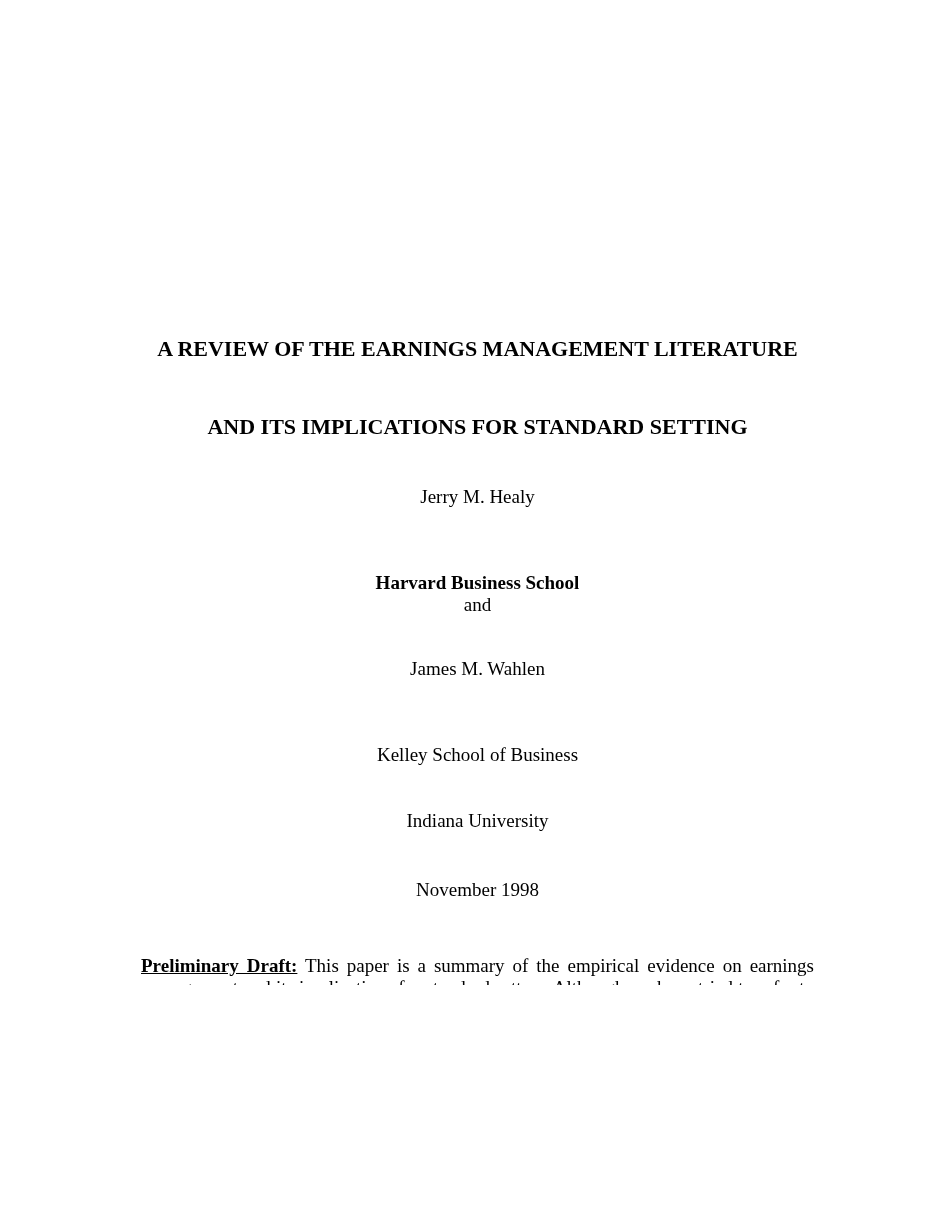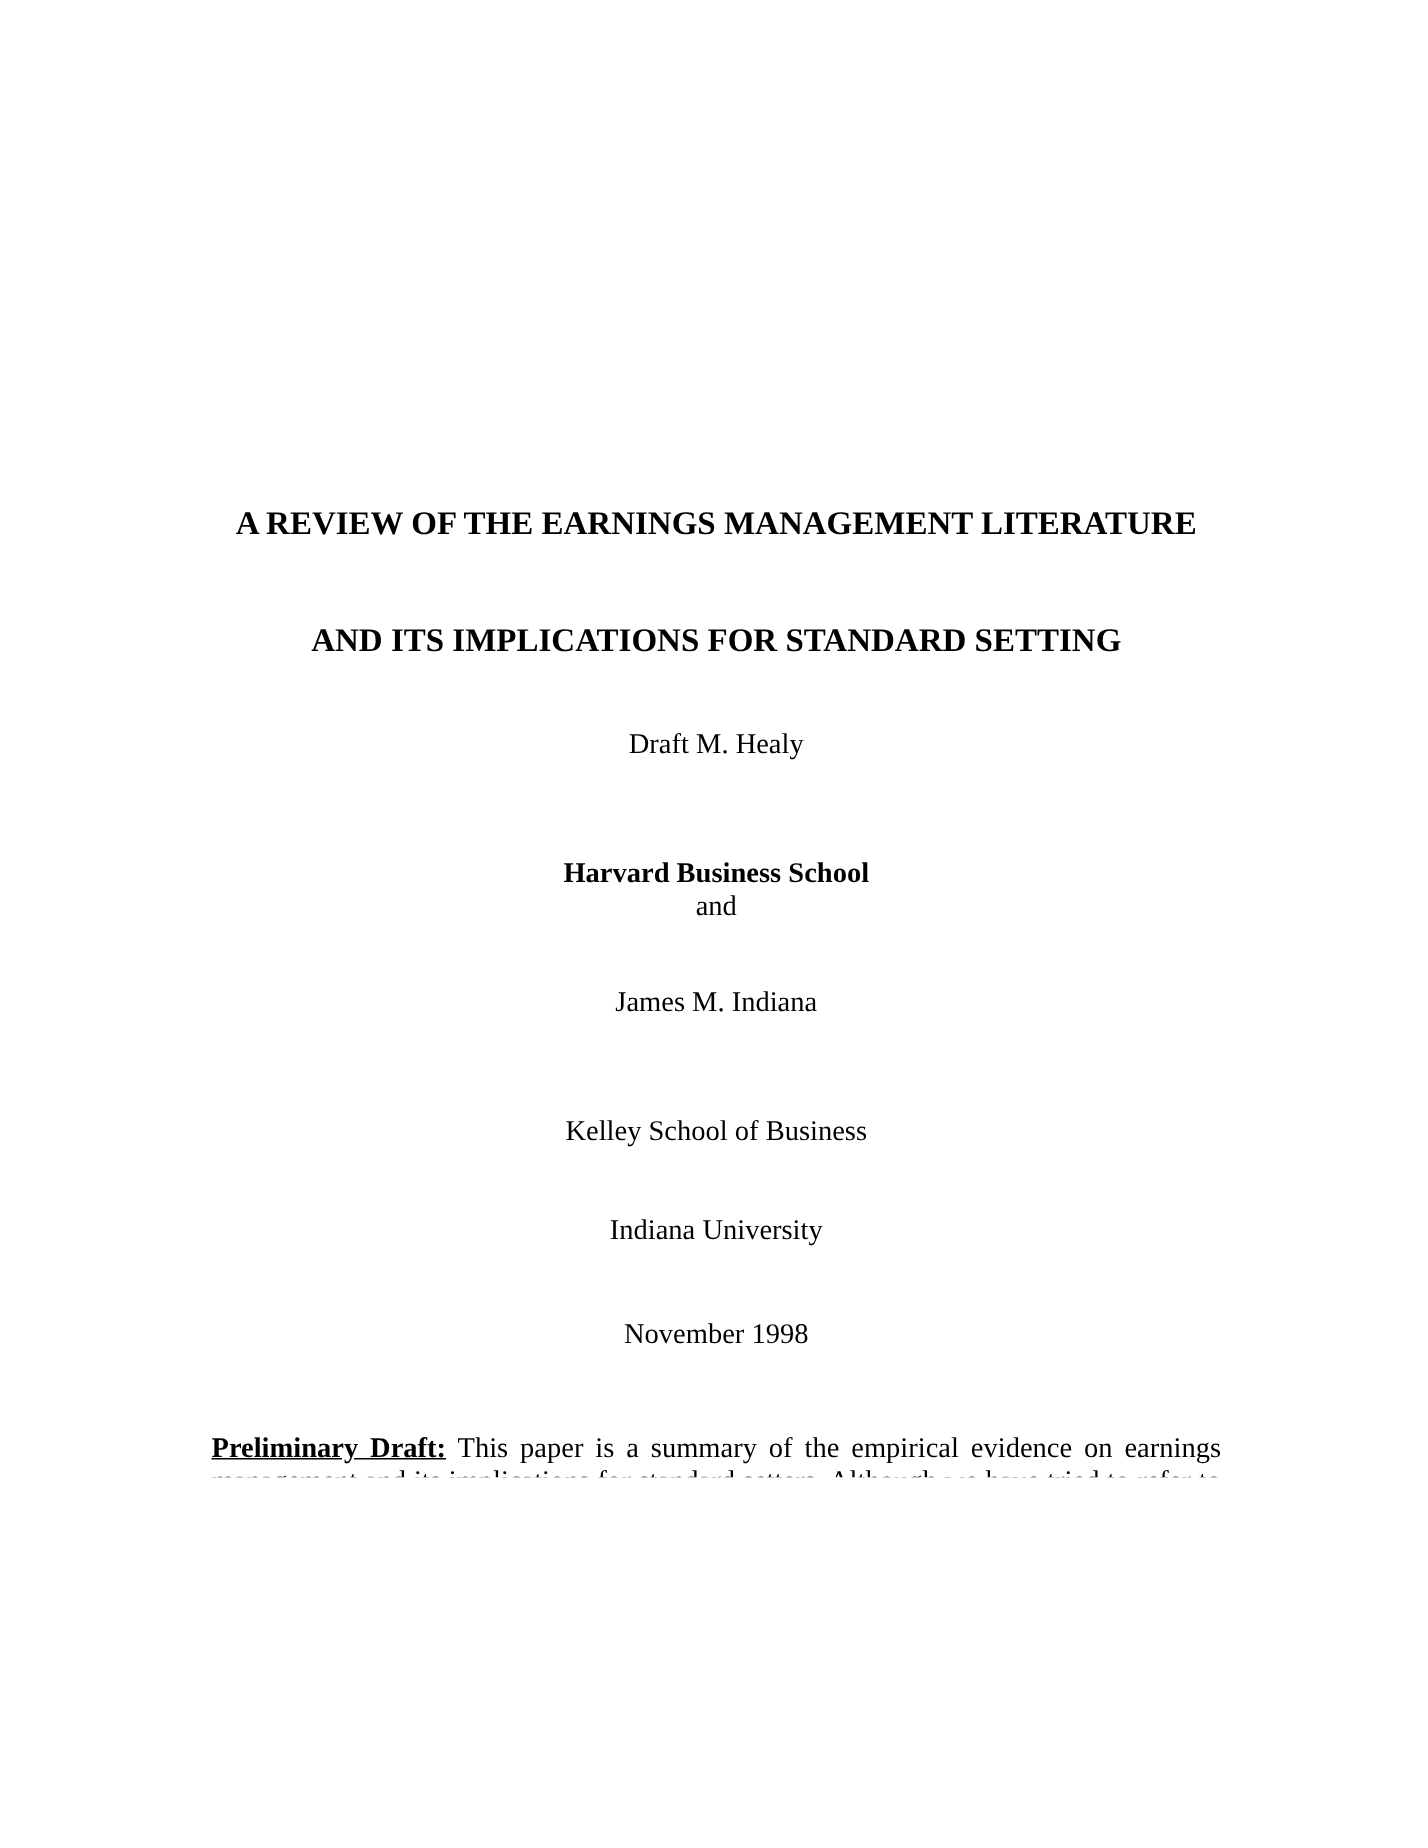--- a/index.html
+++ b/index.html
@@ -56,29 +56,29 @@
 </head>
 <body>
 
 <div class="page">
 
   <div class="col centered title">
     <div>A REVIEW OF THE EARNINGS MANAGEMENT LITERATURE</div>
     <div>AND ITS IMPLICATIONS FOR STANDARD SETTING</div>
   </div>
 
-  <div class="col centered body-text author1-name">Draft M. Healy</div>
+  <div class="col centered body-text author1-name">Jerry M. Healy</div>
 
   <div class="col centered body-text author1-affil">
     <div>Harvard Business School</div>
   </div>
 
   <div class="col centered body-text and-connector">and</div>
 
-  <div class="col centered body-text author2-name">James M. Indiana</div>
+  <div class="col centered body-text author2-name">James M. Wahlen</div>
 
   <div class="col centered body-text author2-affil">
     <div>Kelley School of Business</div>
     <div>Indiana University</div>
   </div>
 
   <div class="col centered body-text date-line">November 1998</div>
 
   <p class="col note"><span class="label">Preliminary Draft:</span><span> This paper is a summary of the empirical evidence on earnings management and its implications for standard setters. Although we have tried to refer to all of the relevant recent studies, we recognize that there may be some that we have inadvertently not cited. We apologize in advance to the authors of any such studies and welcome any comments on the paper. We acknowledge helpful comments and suggestions from Greg Miller, Christopher Noe, Kathy Petroni, and Jerry Salamon.</span></p>
 

